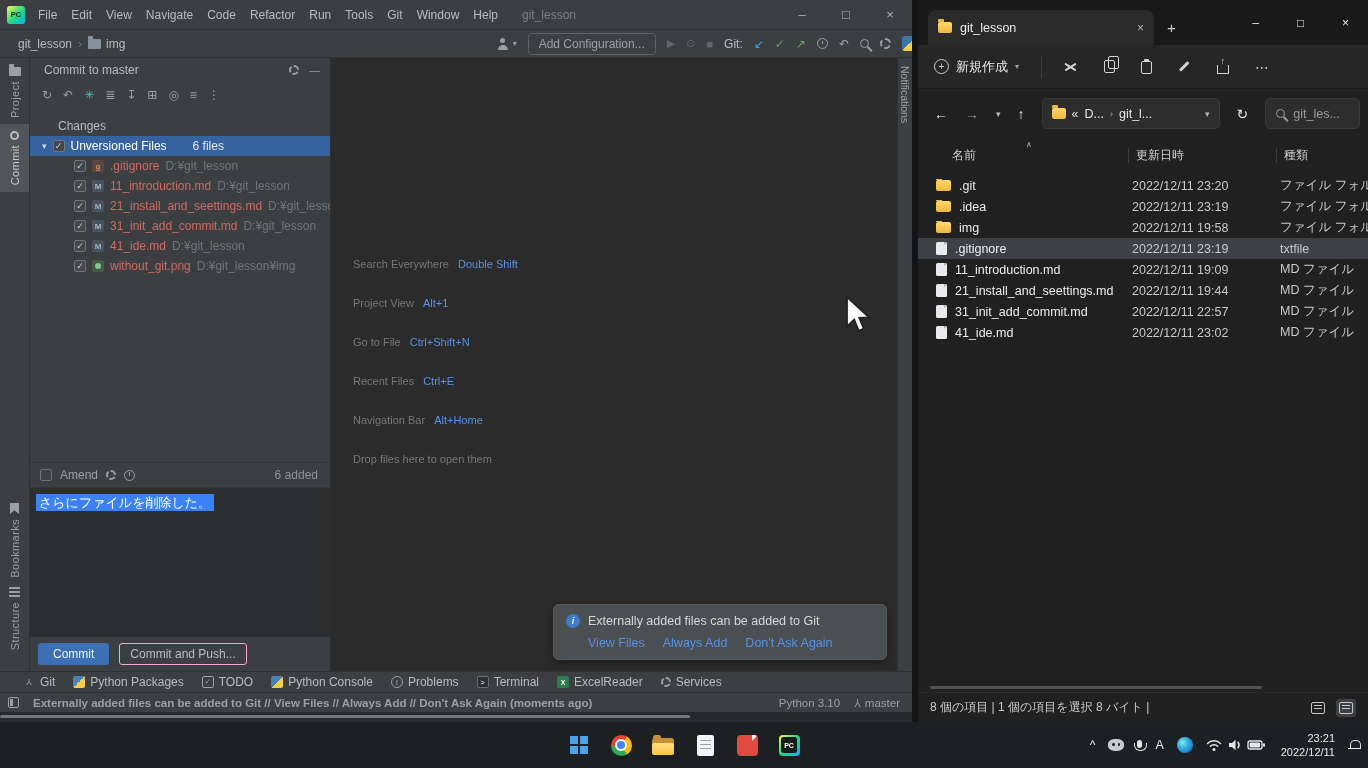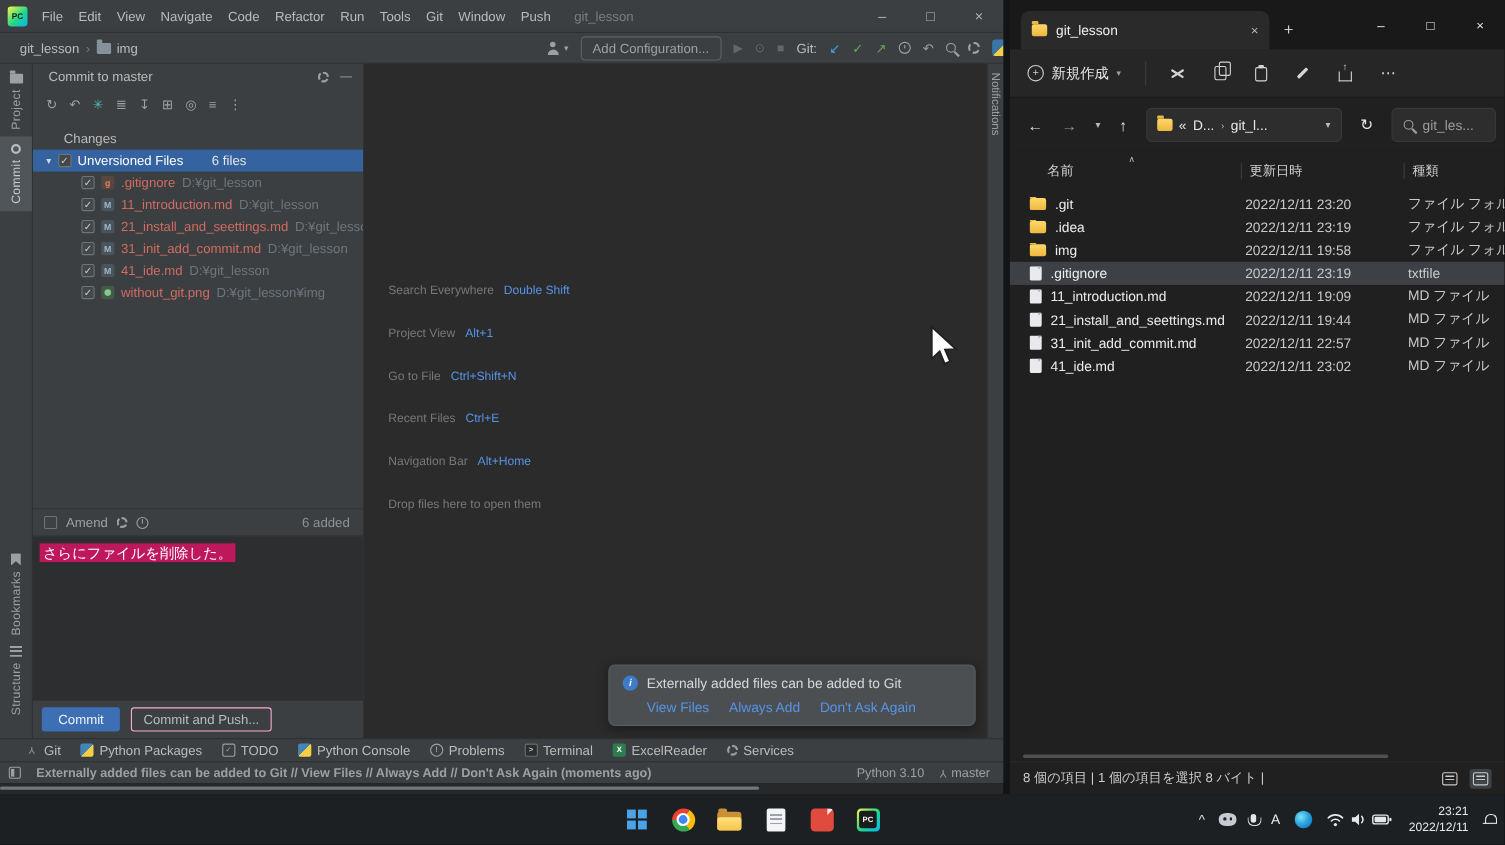--- a/index.html
+++ b/index.html
@@ -74,21 +74,21 @@
   .ficon[data-kind="git"] { background:#584740; }
   .ficon[data-kind="git"]::after { content:"g"; color:#e0825a; }
   .ficon[data-kind="md"]::after { content:"M"; }
   .ficon[data-kind="png"] { background:#46584a; }
   .ficon[data-kind="png"]::after { content:""; width:6px; height:6px; border-radius:50%; background:#7fc98a; }
   .fname { color:#cf6b60; }
   .fpath { color:#6d767d; overflow:hidden; }
   .cp-amend { height:25px; display:flex; align-items:center; gap:8px; padding:0 12px 0 10px; color:#9da0a2; border-top:1px solid #333637; flex:none; }
   .amend-added { margin-left:auto; color:#8a9399; }
   .cp-message { height:150px; flex:none; background:#2c2e30; border-top:1px solid #333637; padding:6px; font-size:13px; }
-  .msg-sel { background:#be185d; color:#ffffff; padding:1px 3px; }
+  .msg-sel { background:#3b82f6; color:#ffffff; padding:1px 3px; }
   .cp-buttons { height:34px; flex:none; display:flex; align-items:center; gap:10px; padding:0 8px; }
   .btn-commit { background:#3d6fb5; color:#eef3fa; border-radius:3px; padding:4px 15px; }
   .btn-commitpush { border:1px solid #f9a8d4; color:#bbbbbb; border-radius:3px; padding:3px 10px; }
 
   .editor { flex:1; background:#2b2b2b; position:relative; overflow:hidden; }
   .shortcuts { position:absolute; left:22px; top:186px; }
   .sc-row { height:39px; display:flex; align-items:center; font-size:11px; color:#787878; }
   .sc-keys { color:#5693e8; margin-left:9px; }
   .notif { position:absolute; right:10px; bottom:11px; width:334px; background:#4b4f52; border:1px solid #595d60; border-radius:6px; padding:9px 12px; box-shadow:0 3px 10px rgba(0,0,0,.35); }
   .notif-line1 { display:flex; align-items:center; gap:8px; color:#d6d9db; font-size:12.5px; }
@@ -253,21 +253,21 @@
         <span class="pc-menu">Refactor</span>
 
         <span class="pc-menu">Run</span>
 
         <span class="pc-menu">Tools</span>
 
         <span class="pc-menu">Git</span>
 
         <span class="pc-menu">Window</span>
 
-        <span class="pc-menu">Push</span>
+        <span class="pc-menu">Help</span>
 
       <span class="pc-wintitle">git_lesson</span>
       <div class="pc-winctrls">
         <span class="pc-winbtn">–</span>
         <span class="pc-winbtn">□</span>
         <span class="pc-winbtn">×</span>
       </div>
     </div>
 
     <div class="pc-navbar">

